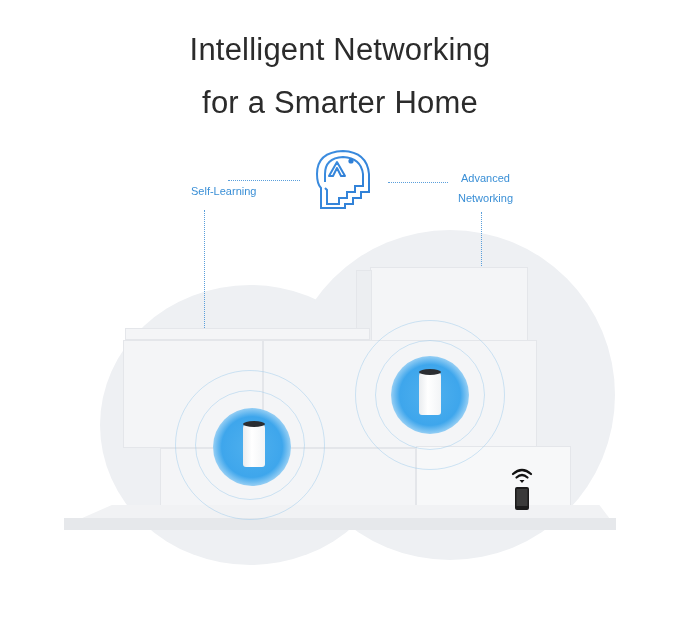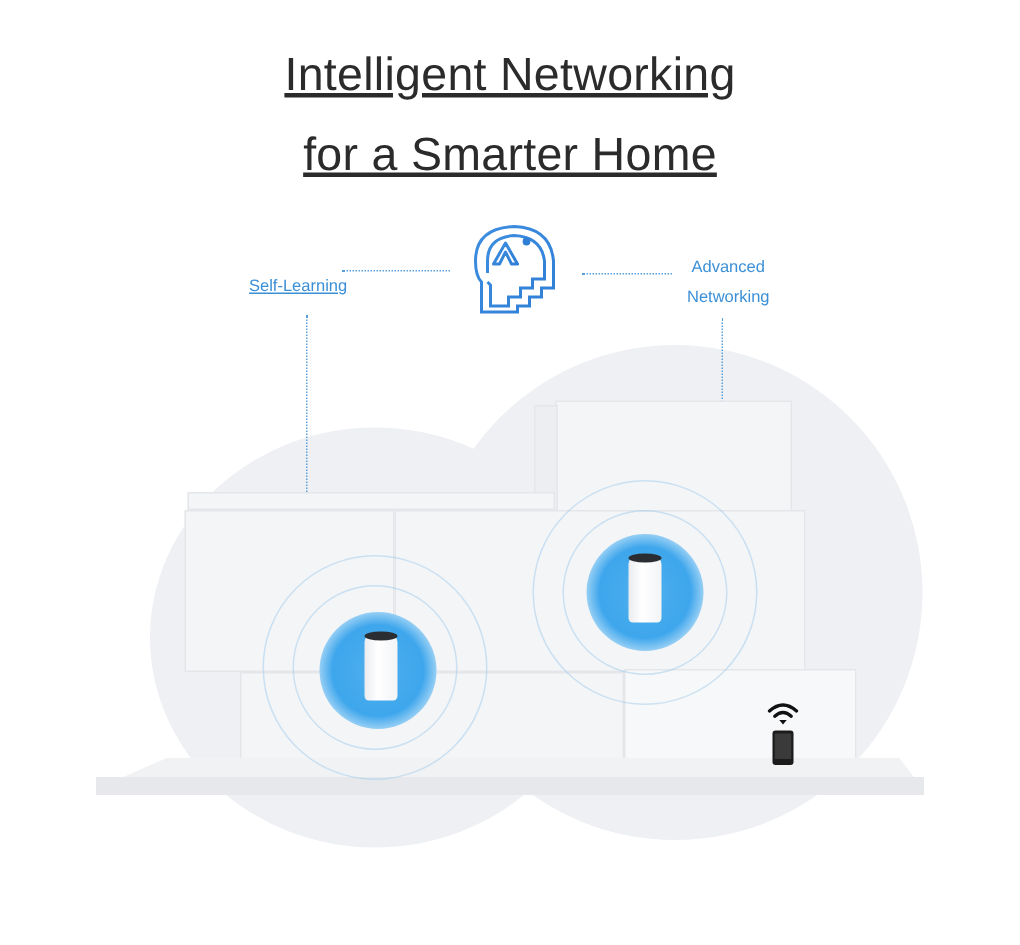--- a/index.html
+++ b/index.html
@@ -3,21 +3,21 @@
 <meta charset="utf-8">
 <style>
   html, body { margin: 0; padding: 0; }
   body {
     width: 680px; height: 630px; background: #ffffff; position: relative; overflow: hidden;
     font-family: "Liberation Sans", "DejaVu Sans", sans-serif;
   }
   .abs { position: absolute; }
   .headline {
     left: 0; width: 680px; text-align: center; color: #2b2b2b;
-    font-size: 31px; line-height: 40px; font-weight: 400; letter-spacing: 0.2px; text-decoration: underline;
+    font-size: 31px; line-height: 40px; font-weight: 400; letter-spacing: 0.2px;
   }
   .headline.l1 { top: 30px; }
   .headline.l2 { top: 83px; }
   .feature-label {
     color: #3a8fd6; font-size: 11px; line-height: 13px;
   }
   .cloud {
     background: #eef0f3; border-radius: 50%;
   }
   .dotted-h { border-top: 1.5px dotted #5a9fdb; height: 0; }
@@ -52,21 +52,21 @@
     </defs>
     <path d="M6 60 L6 40 Q2 36 2 26 Q2 4 28 3 Q52 4 54 26 L54 44 L46 44 L46 50 L38 50 L38 56 L30 56 L30 60 Z" fill="none" stroke="url(#aig)" stroke-width="2"></path>
     <path d="M10 34 L10 26 Q10 10 28 9 Q46 10 48 26 L48 38 L40 38 L40 44 L32 44 L32 50 L24 50 L24 56 L12 56 L12 42 L10 40" fill="none" stroke="url(#aig)" stroke-width="2"></path>
     <path d="M14 28 L22 14 L30 28 L26 28 L22 20 L18 28 Z" fill="none" stroke="url(#aig)" stroke-width="2" stroke-linejoin="round"></path>
     <line x1="36" y1="14" x2="36" y2="34" stroke="url(#aig)" stroke-width="2"></line>
     <line x1="36" y1="34" x2="28" y2="34" stroke="url(#aig)" stroke-width="2"></line>
     <circle cx="36" cy="13" r="2.6" fill="#2f7fd6"></circle>
   </svg>
 </div>
 
-<div class="abs feature-label" style="left:166px; top:185px;text-decoration:underline;">Self-Learning</div>
+<div class="abs feature-label" style="left:191px; top:185px;">Self-Learning</div>
 <div class="abs feature-label" style="left:461px; top:172px;">Advanced</div>
 <div class="abs feature-label" style="left:458px; top:192px;">Networking</div>
 
 <div class="abs dotted-h" style="left:228px; top:180px; width:72px;"></div>
 <div class="abs dotted-h" style="left:388px; top:182px; width:60px;"></div>
 <div class="abs dotted-v" style="left:204px; top:210px; height:236px;"></div>
 <div class="abs dotted-h" style="left:204px; top:446px; width:8px;"></div>
 <div class="abs dotted-v" style="left:481px; top:212px; height:178px;"></div>
 <div class="abs dotted-h" style="left:474px; top:390px; width:8px;"></div>
 

